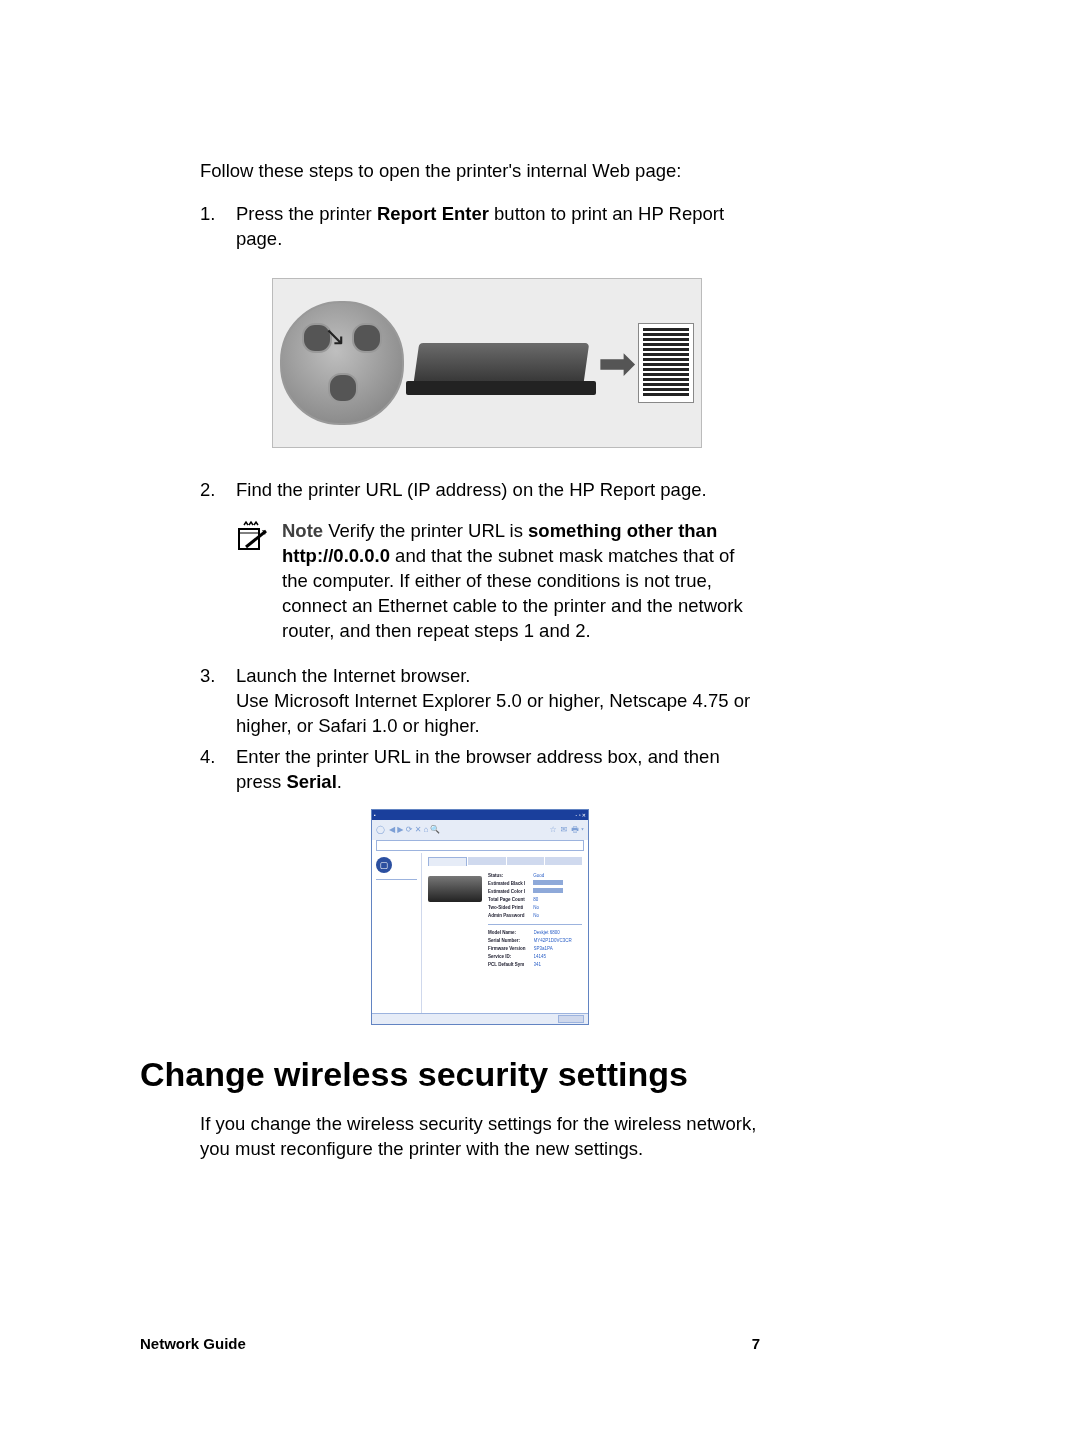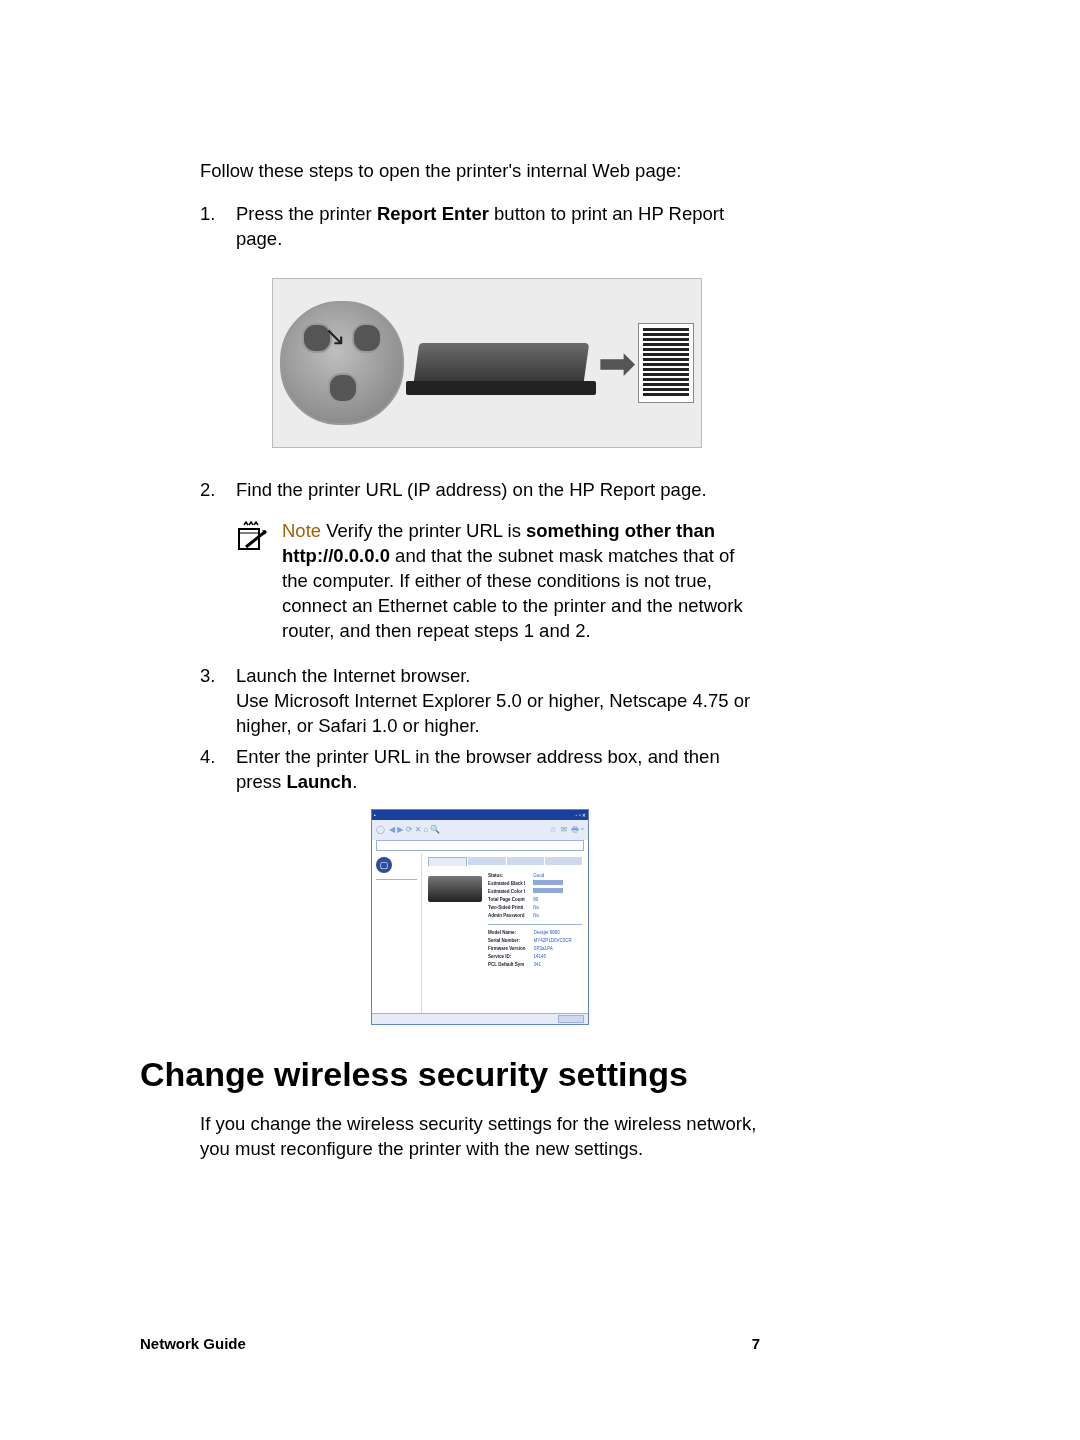--- a/index.html
+++ b/index.html
@@ -119,22 +119,22 @@
     display: flex;
     gap: 12px;
     margin: 10px 0 14px 0;
   }
   .note-icon {
     width: 34px;
     flex: 0 0 34px;
   }
   .note-icon svg { display:block; }
   .note-label {
-    color: #a16207;
-    font-weight: normal;
+    color: #404040;
+    font-weight: bold;
     margin-top: 11px;
   }
   .browser-figure {
     width: 218px;
     margin: 14px auto 30px auto;
   }
   .bf-window {
     border: 1px solid #6284c2;
     background: #fff;
     font-size: 5px;
@@ -314,21 +314,21 @@
       <span class="num">3.</span>
       <span class="step-body">
         <span>Launch the Internet browser.</span><br>
         <span>Use Microsoft Internet Explorer 5.0 or higher, Netscape 4.75 or higher, or Safari 1.0 or higher.</span>
       </span>
     </li>
 
     <li>
       <span class="num">4.</span>
       <span class="step-body">
-        <span>Enter the printer URL in the browser address box, and then press </span><b>Launch</b><span>.</span>
+        <span>Enter the printer URL in the browser address box, and then press </span><b>Serial</b><span>.</span>
       </span>
     </li>
 
   </ol>
 
   <div class="browser-figure">
     <div class="bf-window">
       <div class="bf-title">
           <span class="caps">▪</span>
           <span class="caps">- ▫ ✕</span>

